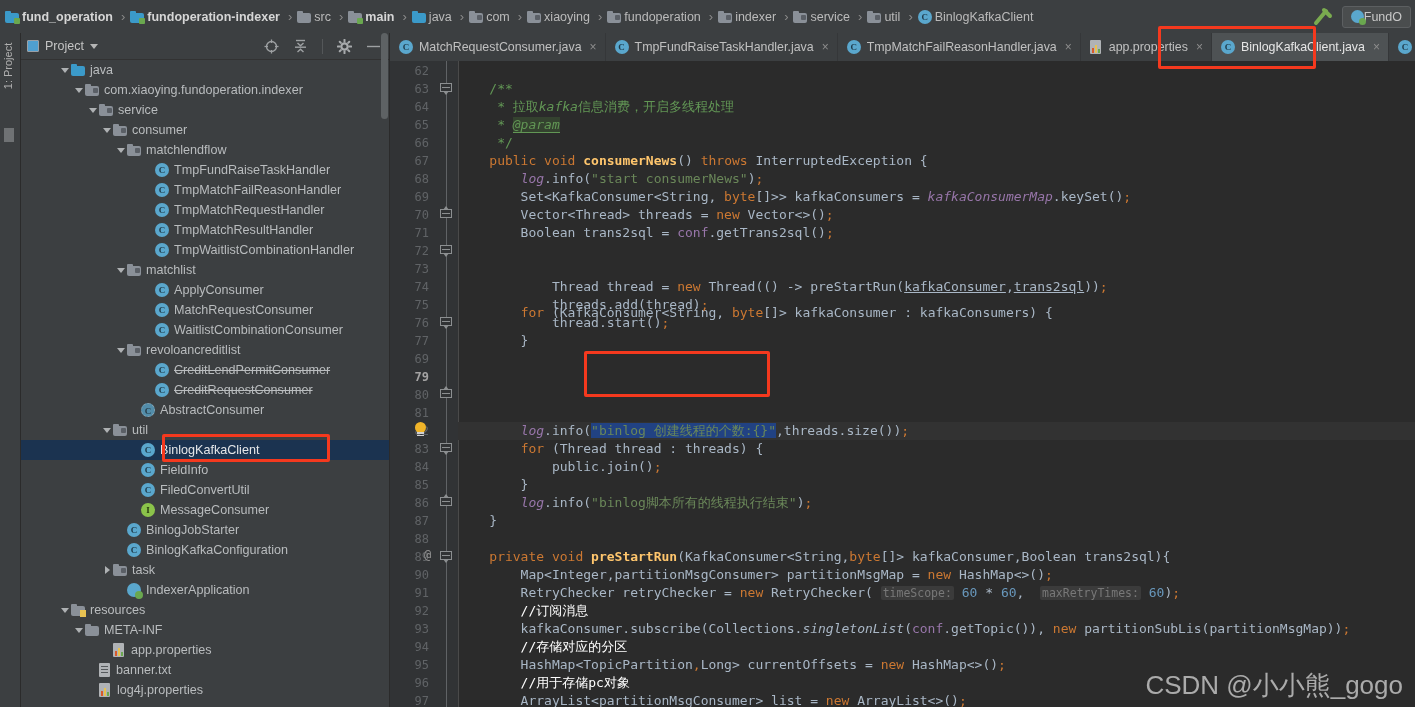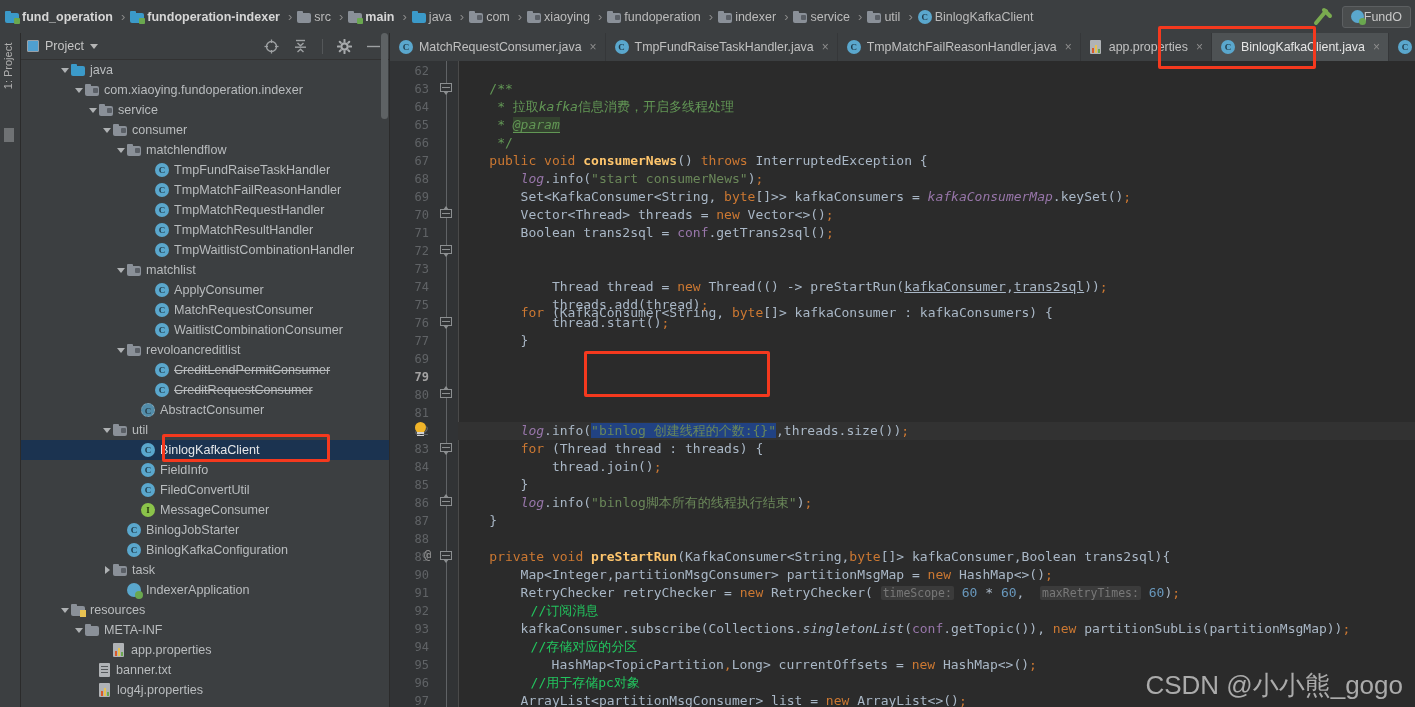--- a/index.html
+++ b/index.html
@@ -121,21 +121,21 @@
   .ln { position:absolute; right:7px; width:40px; text-align:right; font-size:12px; color:#606366; line-height:18px; }
   .ln.cur { color:#a4a3a3; font-weight:bold; }
   .cl { position:absolute; left:0; white-space:pre; font-size:13px; line-height:18px; color:#a9b7c6; }
   .cur-line-hl { position:absolute; left:0; width:1025px; height:18px; background:#323232; }
   .caret-sep { position:absolute; left:68px; top:0; width:1px; height:646px; background:#4a4a4a; }
 
   
   .kw   { color:#cc7832; }
   .mth  { color:#ffc66d; }
   .str  { color:#6a8759; }
-  .cmt  { color:#22c55e;padding-left:10px; }
+  .cmt  { color:#ffffff; }
   .jdoc { color:#629755; }
   .jtagl{ color:#629755; font-style:italic; background:#34422f; border-bottom:1px solid #629755;}
   .num  { color:#6897bb; }
   .fld  { color:#9876aa; font-style:italic; }
   .fld2 { color:#9876aa; }
   .sem  { color:#cc7832; }
   .plain{ color:#a9b7c6; }
   .hint { color:#787878; background:#3b3b3b; font-size:11.5px; padding:0 2px; border-radius:2px;}
   .ul   { text-decoration: underline; }
   .sel  { background:#214283; }
@@ -738,32 +738,32 @@
       <div class="cl" style="top:181px;"></div>
       <div class="cl" style="top:199px;margin-top:44px;"><span class="plain">        </span><span class="kw">for</span><span class="plain"> (KafkaConsumer&lt;String, </span><span class="kw">byte</span><span class="plain">[]&gt; kafkaConsumer : kafkaConsumers) {</span></div>
       <div class="cl" style="top:217px;"><span class="plain">            Thread thread = </span><span class="kw">new</span><span class="plain"> Thread(() -&gt; preStartRun(</span><span class="plain ul">kafkaConsumer</span><span class="plain">,</span><span class="plain ul">trans2sql</span><span class="plain">))</span><span class="sem">;</span></div>
       <div class="cl" style="top:235px;"><span class="plain">            threads.add(thread)</span><span class="sem">;</span></div>
       <div class="cl" style="top:253px;"><span class="plain">            thread.start()</span><span class="sem">;</span></div>
       <div class="cl" style="top:271px;"><span class="plain">        }</span></div>
       <div class="cl" style="top:289px;"></div>
       <div class="cl" style="top:307px;"><span class="plain">    </span></div>
       <div class="cl" style="top:361px;"><span class="plain">        </span><span class="fld">log</span><span class="plain">.info(</span><span class="str sel">"binlog 创建线程的个数:{}"</span><span class="plain">,</span><span class="plain">threads.size())</span><span class="sem">;</span></div>
       <div class="cl" style="top:379px;"><span class="plain">        </span><span class="kw">for</span><span class="plain"> (Thread thread : threads) {</span></div>
-      <div class="cl" style="top:397px;"><span class="plain">            thread.join()</span><span class="sem">;</span></div>
+      <div class="cl" style="top:397px;"><span class="plain">            public.join()</span><span class="sem">;</span></div>
       <div class="cl" style="top:415px;"><span class="plain">        }</span></div>
       <div class="cl" style="top:433px;"><span class="plain">        </span><span class="fld">log</span><span class="plain">.info(</span><span class="str">"binlog脚本所有的线程执行结束"</span><span class="plain">)</span><span class="sem">;</span></div>
       <div class="cl" style="top:451px;"><span class="plain">    }</span></div>
       <div class="cl" style="top:469px;"></div>
       <div class="cl" style="top:487px;"><span class="plain">    </span><span class="kw">private</span><span class="plain"> </span><span class="kw">void</span><span class="plain"> </span><span class="mth" style="font-weight:bold">preStartRun</span><span class="plain">(KafkaConsumer&lt;String,</span><span class="kw">byte</span><span class="plain">[]&gt; kafkaConsumer,Boolean trans2sql){</span></div>
       <div class="cl" style="top:505px;"><span class="plain">        Map&lt;Integer,partitionMsgConsumer&gt; partitionMsgMap = </span><span class="kw">new</span><span class="plain"> HashMap&lt;&gt;()</span><span class="sem">;</span></div>
       <div class="cl" style="top:523px;"><span class="plain">        RetryChecker retryChecker = </span><span class="kw">new</span><span class="plain"> RetryChecker( </span><span class="hint">timeScope:</span><span class="plain"> </span><span class="num">60</span><span class="plain"> * </span><span class="num">60</span><span class="plain">,  </span><span class="hint">maxRetryTimes:</span><span class="plain"> </span><span class="num">60</span><span class="plain">)</span><span class="sem">;</span></div>
       <div class="cl cmt" style="top:541px;">        //订阅消息</div>
       <div class="cl" style="top:559px;"><span class="plain">        kafkaConsumer.subscribe(Collections.</span><span class="plain" style="font-style:italic">singletonList</span><span class="plain">(</span><span class="fld2">conf</span><span class="plain">.getTopic()), </span><span class="kw">new</span><span class="plain"> partitionSubLis(partitionMsgMap))</span><span class="sem">;</span></div>
       <div class="cl cmt" style="top:577px;">        //存储对应的分区</div>
-      <div class="cl" style="top:595px;margin-left:31px;"><span class="plain">        HashMap&lt;TopicPartition</span><span class="sem">,</span><span class="plain">Long&gt; currentOffsets = </span><span class="kw">new</span><span class="plain"> HashMap&lt;&gt;()</span><span class="sem">;</span></div>
+      <div class="cl" style="top:595px;"><span class="plain">        HashMap&lt;TopicPartition</span><span class="sem">,</span><span class="plain">Long&gt; currentOffsets = </span><span class="kw">new</span><span class="plain"> HashMap&lt;&gt;()</span><span class="sem">;</span></div>
       <div class="cl cmt" style="top:613px;">        //用于存储pc对象</div>
       <div class="cl" style="top:631px;"><span class="plain">        ArrayList&lt;partitionMsgConsumer&gt; list = </span><span class="kw">new</span><span class="plain"> ArrayList&lt;&gt;()</span><span class="sem">;</span></div>
 
       <div class="at-sign" style="left:-34px; top:487px;">@</div>
     </div>
 
     <div class="watermark">CSDN @小小熊_gogo</div>
   </div>
 
   <div class="redbox" style="left:162px;  top:434px; width:168px; height:28px;"></div>

